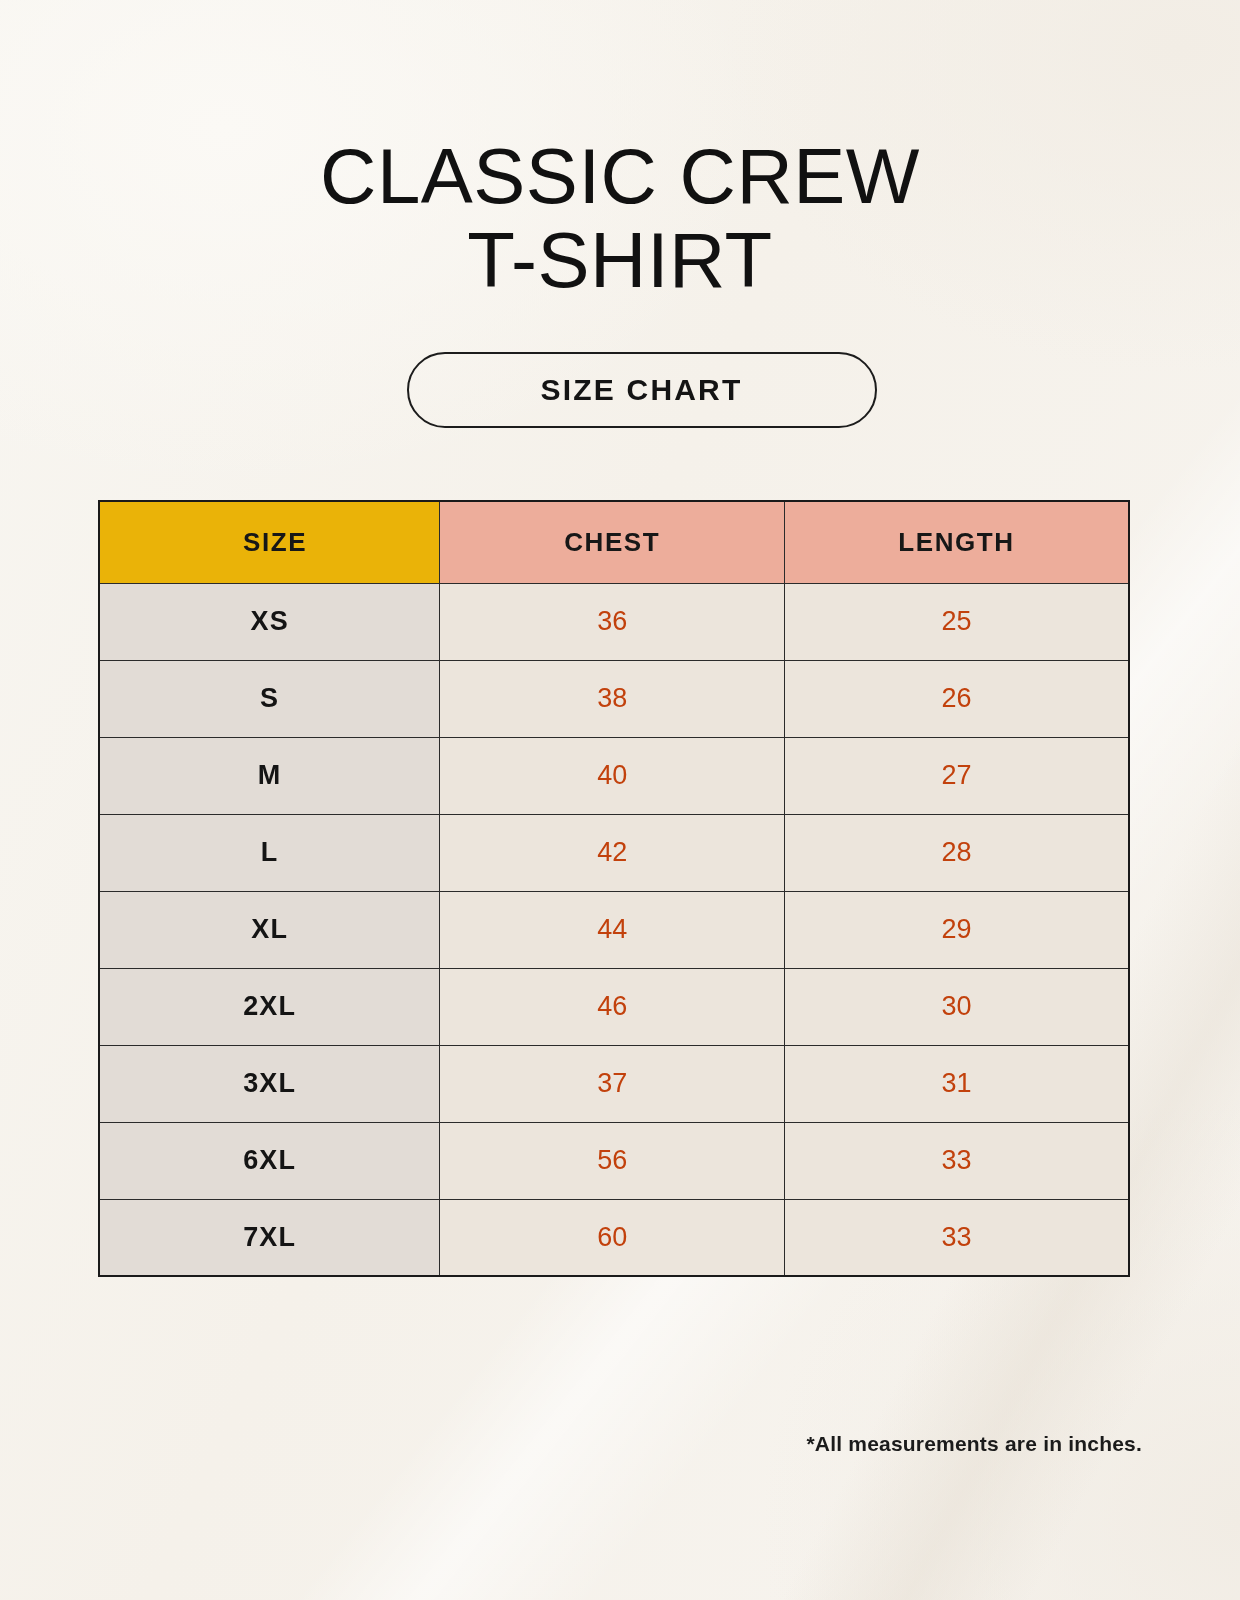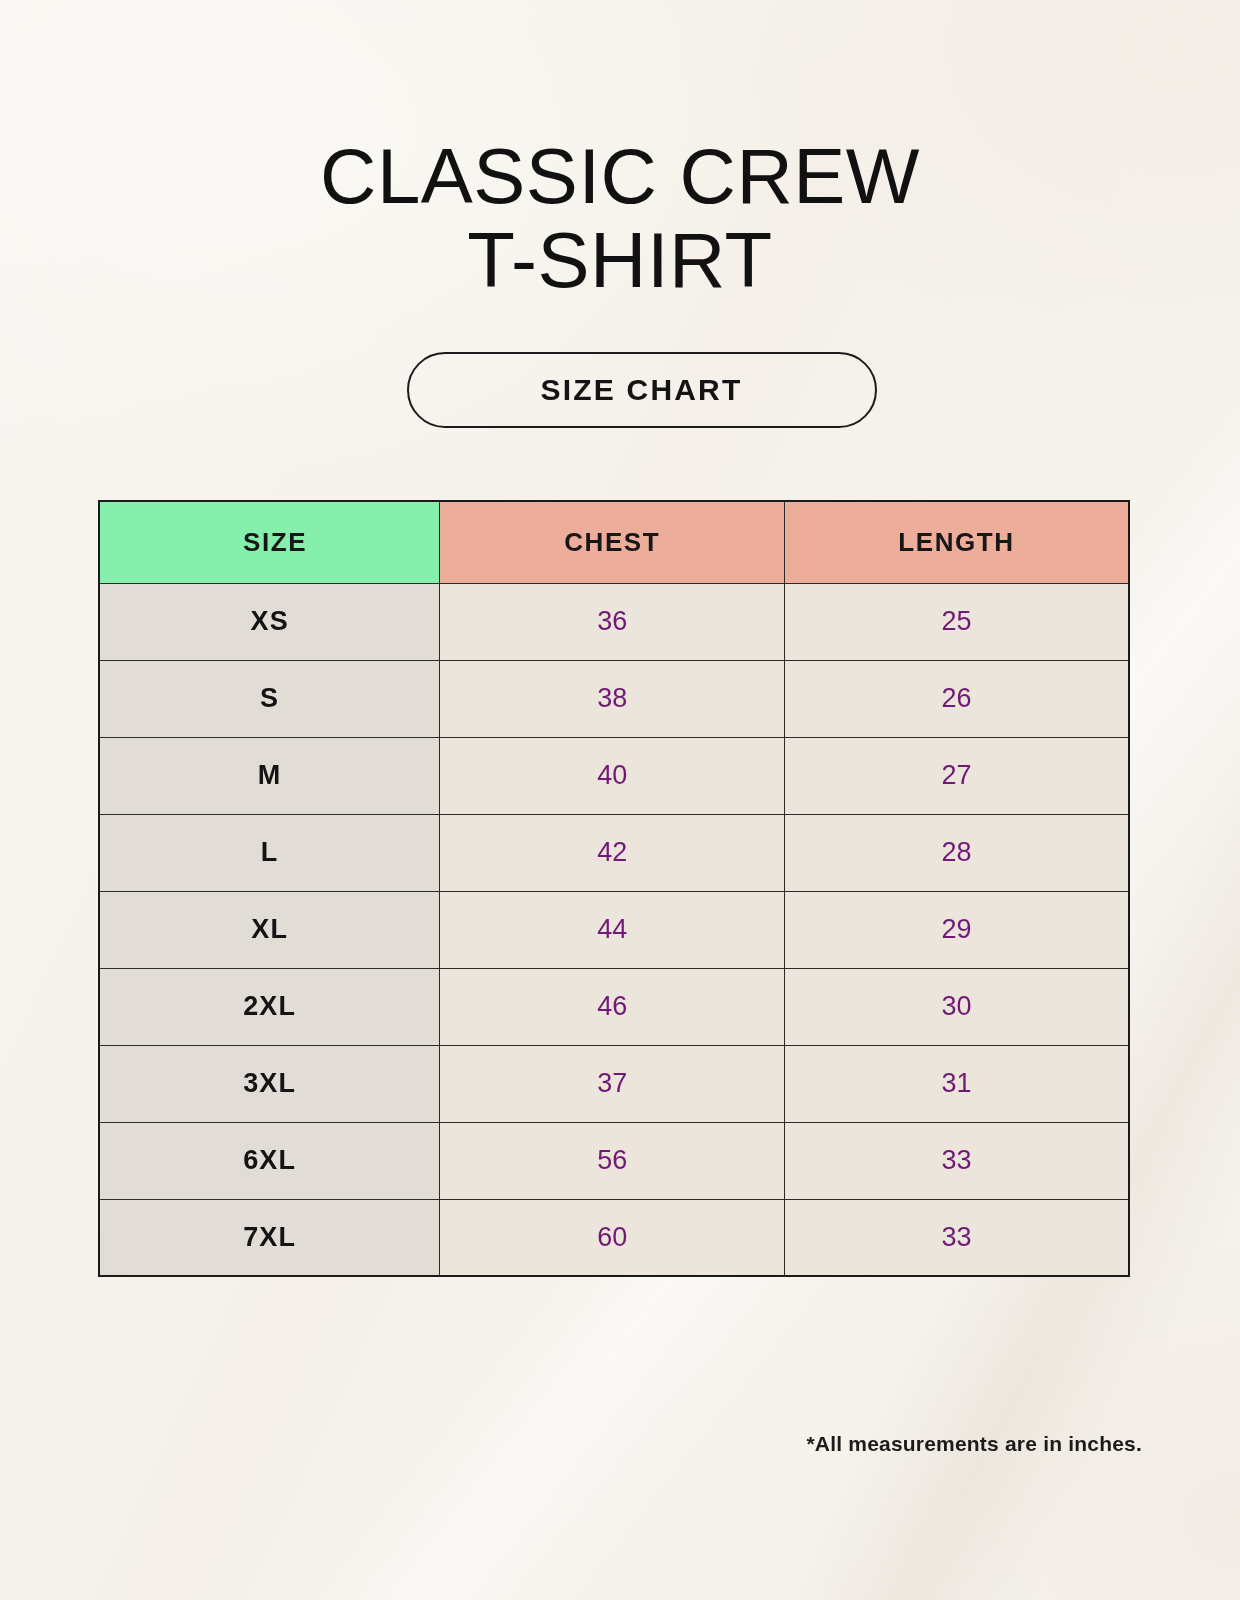--- a/index.html
+++ b/index.html
@@ -105,35 +105,35 @@
     vertical-align: middle;
     box-sizing: border-box;
   }
   table.size-chart thead th {
     font-size: 26px;
     letter-spacing: 1.6px;
     font-weight: 700;
     color: #171717;
     height: 82px;
   }
-  th.h-size { background: #86efac; padding-left: 12px; }
+  th.h-size { background: #eab308; padding-left: 12px; }
   th.h-chest, th.h-length { background: #edad9b; margin-top: 12px; }
 
   td.cell-size {
     background: #e2dcd6;
     font-weight: 700;
     font-size: 27px;
     letter-spacing: 1.2px;
     color: #141414;
   }
   td.cell-val {
     background: #ece5dc;
     font-weight: 400;
     font-size: 27px;
-    color: #701a75;
+    color: #c2410c;
   }
 
   .footnote {
     position: absolute;
     top: 1432px;
     left: 0;
     width: 1130px;
     text-align: right;
     font-size: 21px;
     font-weight: 700;

